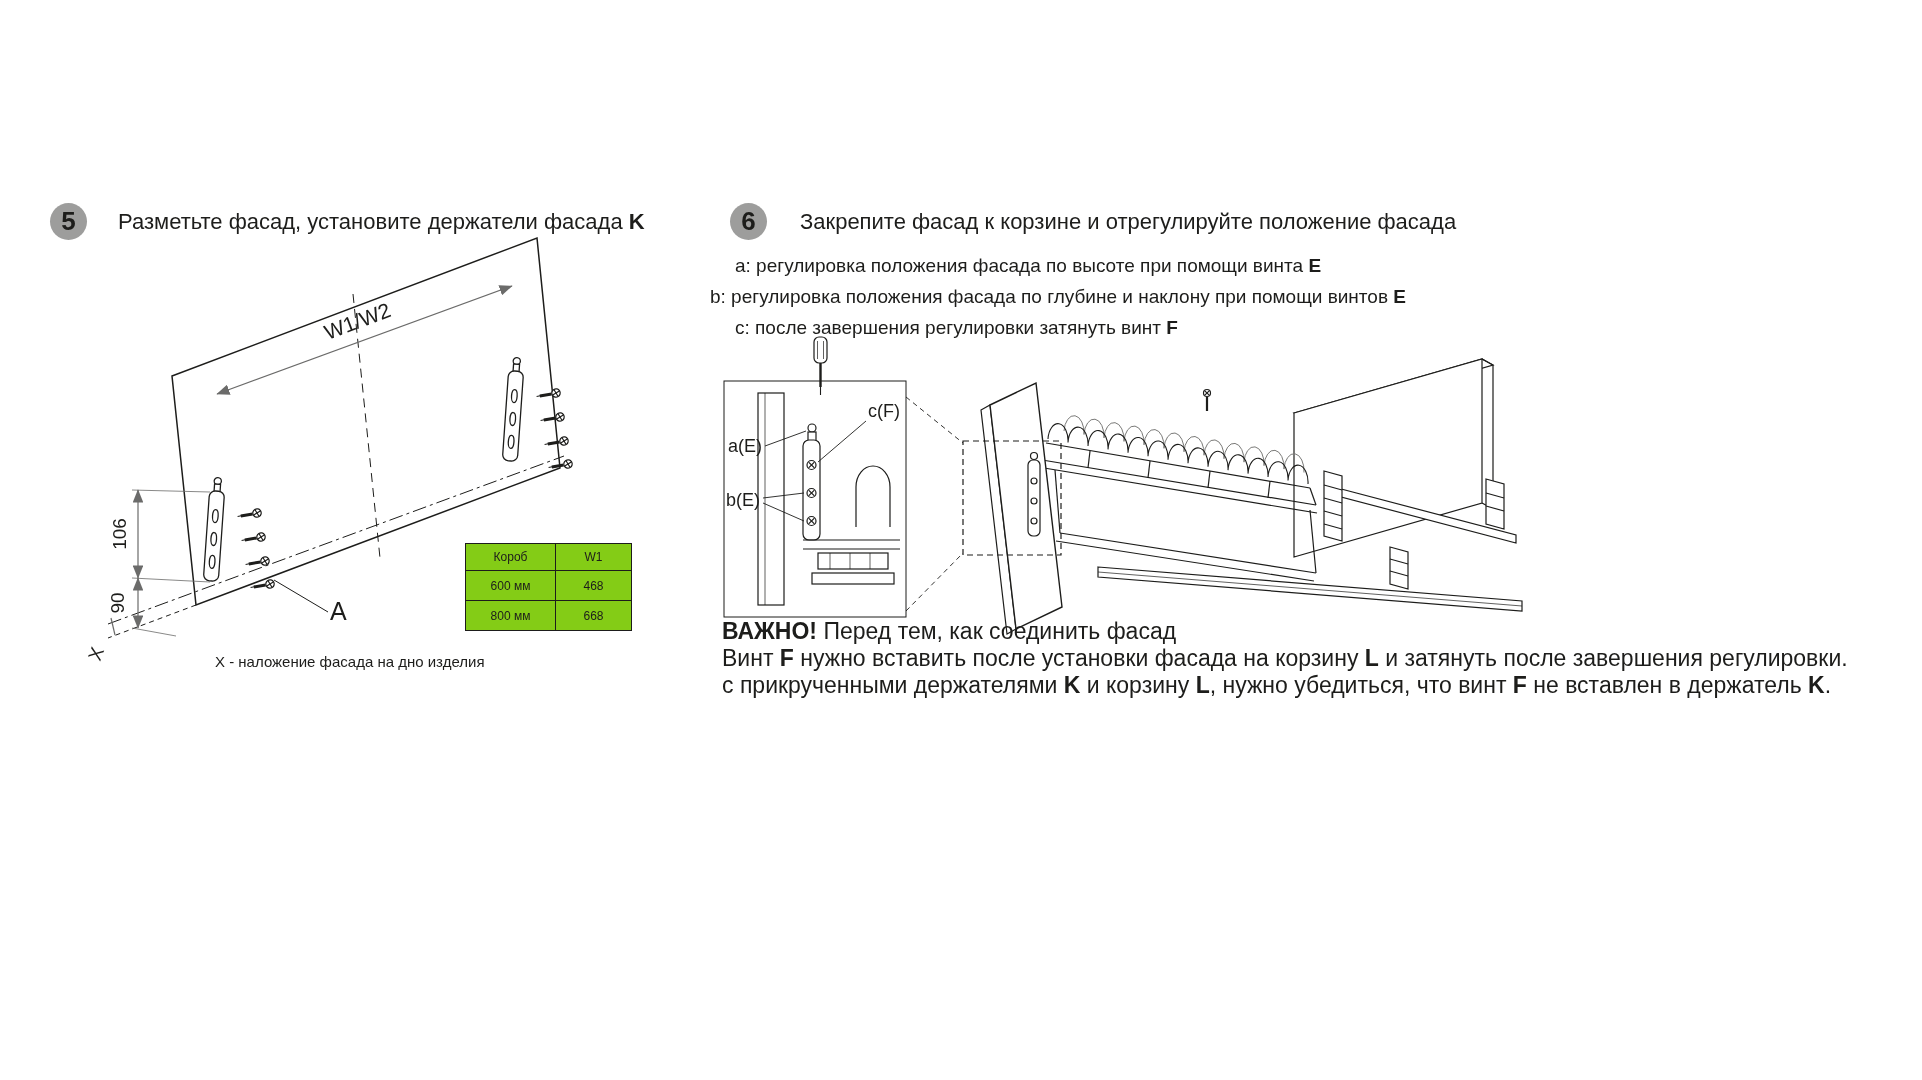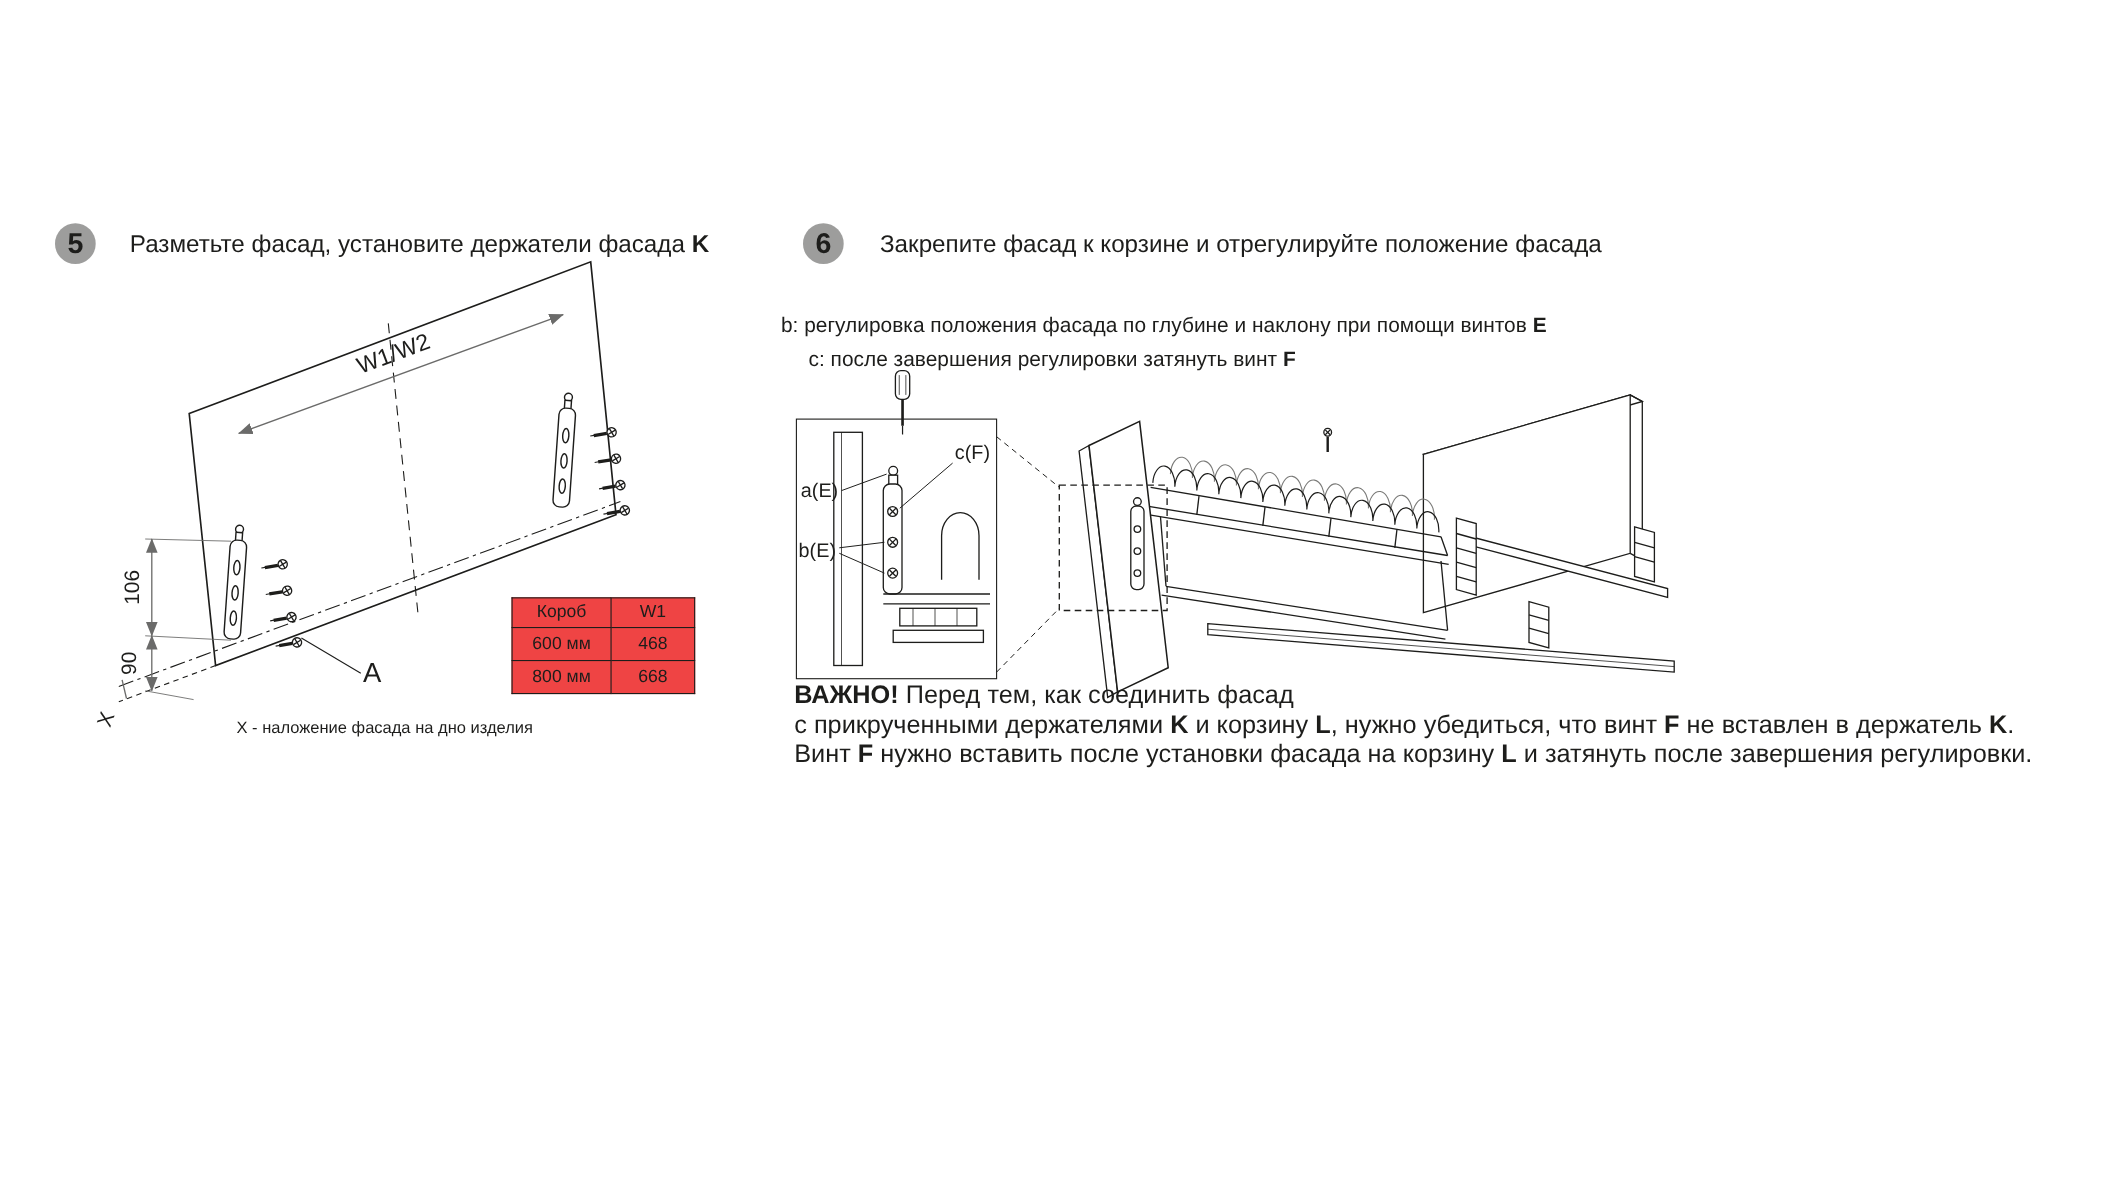--- a/index.html
+++ b/index.html
@@ -7,21 +7,21 @@
   body { font-family:"Liberation Sans", sans-serif; color:#1d1d1b; }
   .page { position:relative; width:1922px; height:1080px; background:#ffffff; overflow:hidden; }
   .badge {
     position:absolute; width:37px; height:37px; border-radius:50%;
     background:#9d9d9c; color:#1d1d1b; font-weight:bold; font-size:26px;
     display:flex; align-items:center; justify-content:center;
   }
   .step-title { position:absolute; font-size:22px; white-space:nowrap;margin-left:16px; }
   .note-line { position:absolute; font-size:19px; white-space:nowrap; }
   .art { position:absolute; }
-  .size-table { position:absolute; left:465px; top:543px; border-collapse:collapse; font-size:16px; background:#ef4444; }
+  .size-table { position:absolute; left:465px; top:543px; border-collapse:collapse; font-size:12px; background:#84cc16; }
   .size-table th, .size-table td { border:1px solid #1d1d1b; text-align:center; font-weight:normal; padding:0; }
   .size-table th { height:27px; }
   .size-table td { height:30px; }
   .col-k { width:90px; }
   .col-w { width:76px; }
   .caption { position:absolute; font-size:15px; white-space:nowrap; }
   .important { position:absolute; font-size:23px; line-height:27px; white-space:nowrap; }
   svg text { font-family:"Liberation Sans", sans-serif; fill:#1d1d1b; }
 </style>
 </head>
@@ -122,20 +122,21 @@
       <td>668</td>
     </tr>
   </tbody>
     </table>
 
   <div class="caption" style="left:215px; top:653px;">X - наложение фасада на дно изделия</div>
 
   <div class="badge" style="left:730px; top:203px;">6</div>
   <div class="step-title" style="left:784px; top:209px;"><span>Закрепите фасад к корзине и отрегулируйте положение фасада</span></div>
 
+  <div class="note-line" style="left:735px; top:255px;"><span>a: регулировка положения фасада по высоте при помощи винта </span><b>E</b></div>
   <div class="note-line" style="left:710px; top:286px;"><span>b: регулировка положения фасада по глубине и наклону при помощи винтов </span><b>E</b></div>
   <div class="note-line" style="left:735px; top:317px;"><span>c: после завершения регулировки затянуть винт </span><b>F</b></div>
 
   <svg class="art" style="left:710px; top:335px;" width="830" height="320" viewBox="0 0 830 320">
     <g stroke="#1d1d1b" fill="none" stroke-width="1.2">
 
       <g>
         <polygon points="584,78 772,24 783,30 595,84" fill="#ffffff"></polygon>
         <polygon points="584,78 772,24 772,168 584,222" fill="#ffffff"></polygon>
         <polyline points="772,24 783,30 783,174 772,168"></polyline>
@@ -254,17 +255,17 @@
         <line x1="156" y1="86" x2="108" y2="127"></line>
         <text x="52" y="117" text-anchor="end" font-size="18" stroke="none" fill="#1d1d1b">a(E)</text>
         <text x="50" y="171" text-anchor="end" font-size="18" stroke="none" fill="#1d1d1b">b(E)</text>
         <text x="158" y="82" font-size="18" stroke="none" fill="#1d1d1b">c(F)</text>
       </g>
     </g>
   </svg>
 
   <div class="important" style="left:722px; top:618px;">
     <div><b>ВАЖНО!</b><span> Перед тем, как соединить фасад</span></div>
+    <div><span>Винт </span><b>F</b><span> нужно вставить после установки фасада на корзину </span><b>L</b><span> и затянуть после завершения регулировки.</span></div>
     <div><span>с прикрученными держателями </span><b>K</b><span> и корзину </span><b>L</b><span>, нужно убедиться, что винт </span><b>F</b><span> не вставлен в держатель </span><b>K</b><span>.</span></div>
-    <div><span>Винт </span><b>F</b><span> нужно вставить после установки фасада на корзину </span><b>L</b><span> и затянуть после завершения регулировки.</span></div>
   </div>
 
 </div>
 
 </body></html>

